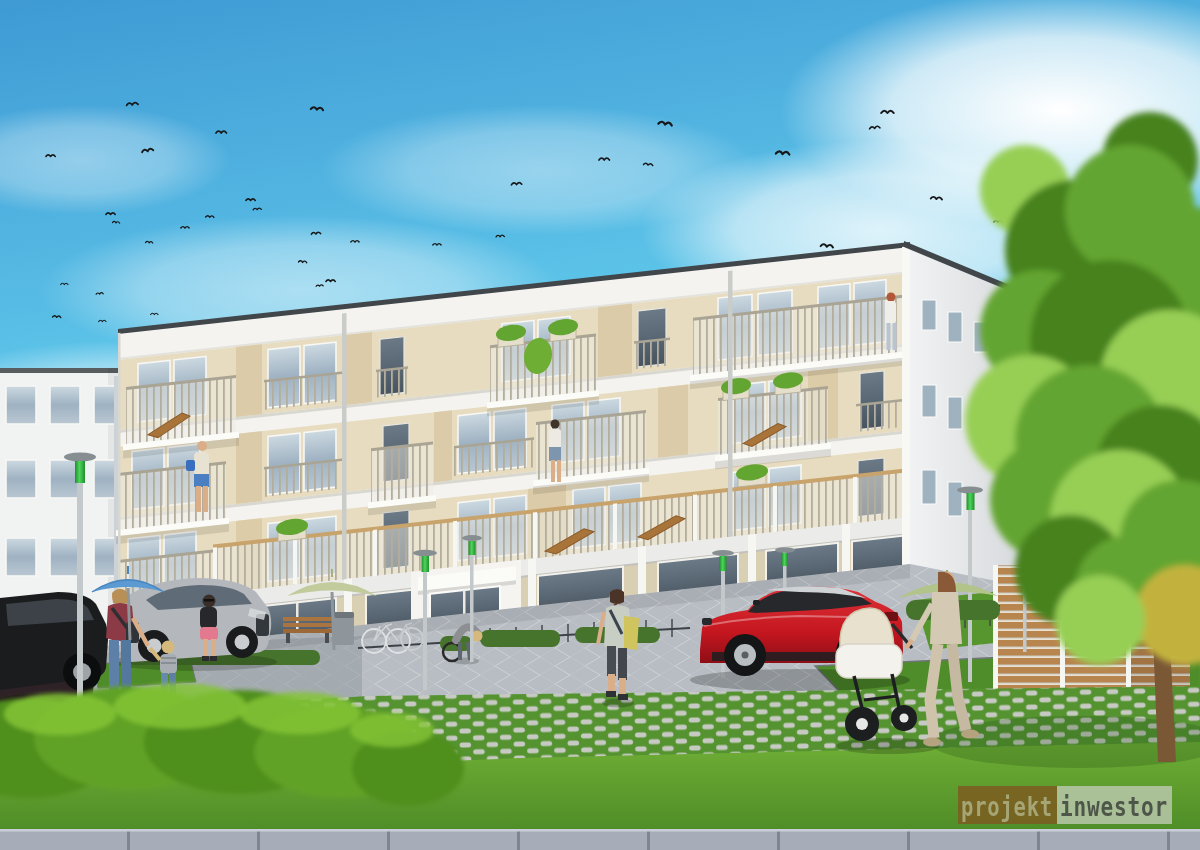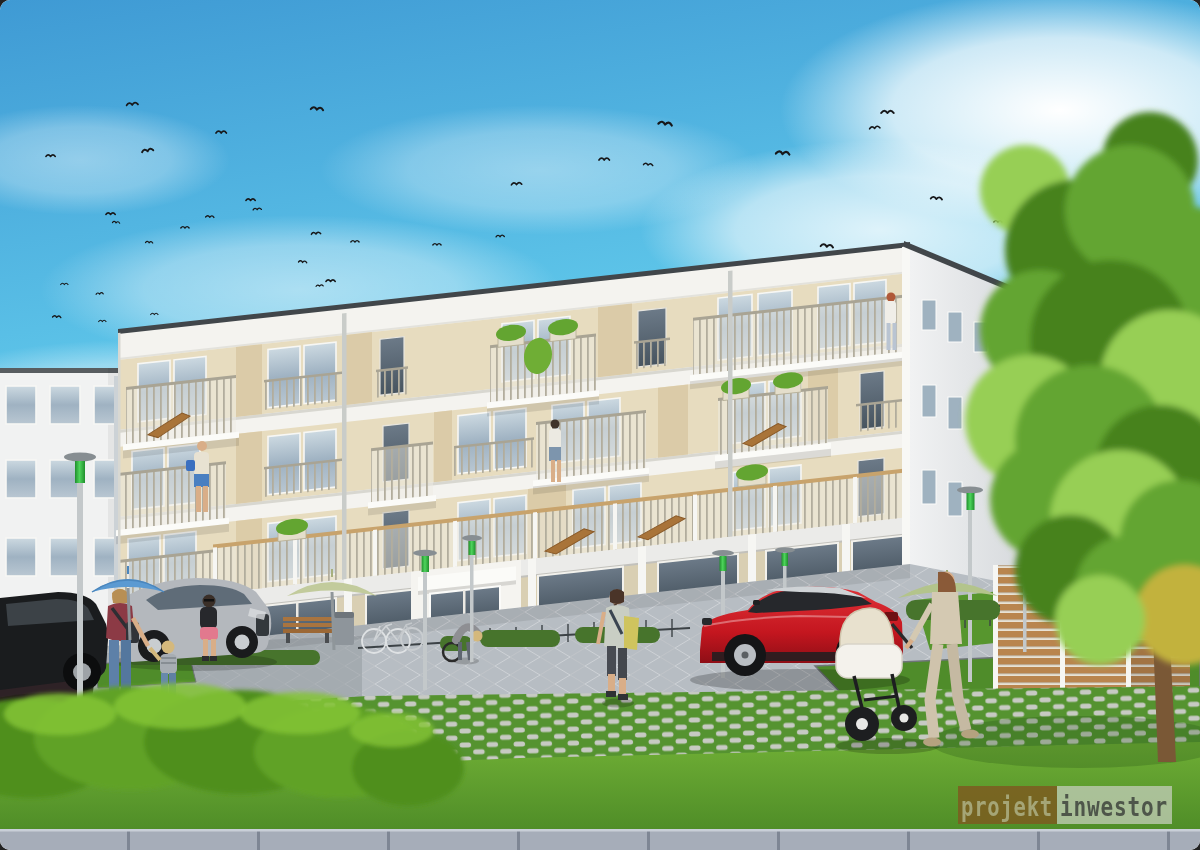--- a/index.html
+++ b/index.html
@@ -1,17 +1,17 @@
 <!DOCTYPE html>
 <html style="--sky-top: #3f9ad4; --sky-mid: #5cc3e8; --sky-horizon: #d8eef6; --facade-white: #f4f3ef; --beige: #e7dcbf; --beige-dark: #d9c8a3; --slab: #fafaf8; --roofline: #41464a; --glass: #a9bcc9; --railing-slat: #b2ad9d; --handrail: #c8a36c; --pave: #b7bdc3; --curb: #a6adb9; --grass: #4e8c27; --grass-light: #6fae35; --grid-green: #559330; --grid-gray: #c7cac3; --hedge: #4f8f1d; --hedge-light: #84c436; --tree: #63a531; --tree-dark: #47821f; --tree-light: #97cf54; --trunk: #7a5836; --wood: #b9854e; --car-red: #c4161f; --lamp-green: #2eb43c; --skin: #d9ae88; --wm-left-bg: #7c5c20; --wm-left-text: #a5a576; --wm-right-bg: #becab3; --wm-right-text: #4e564a;"><head>
 <meta charset="utf-8">
 <style>
   html,body{margin:0;padding:0;background:#222;}
   .stage{position:relative;width:1200px;height:850px;overflow:hidden;background:#fff;
-         font-family:"DejaVu Sans","Liberation Sans",sans-serif;border-radius:10px;}
+         font-family:"DejaVu Sans","Liberation Sans",sans-serif;}
   svg{display:block}
   
   .f-white{fill:var(--facade-white)}
   .f-beige{fill:var(--beige)}
   .slab{fill:var(--slab)}
   .win{fill:url(#gWin);stroke:#f7f7f4;stroke-width:1.6}
   .winD{fill:url(#gWinD);stroke:#e8e6df;stroke-width:1.2}
   .railB{fill:#eeece4;opacity:.5}
   .railS{fill:url(#pSlat)}
   .railTop{fill:#a9a494}

